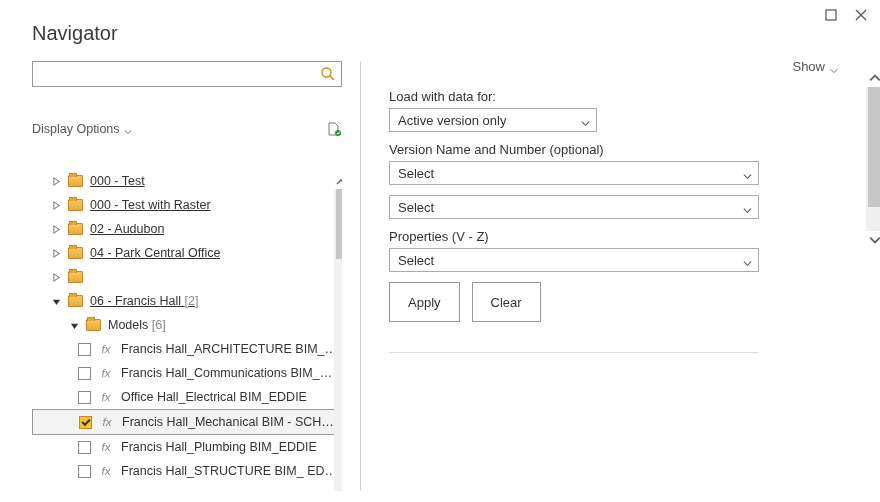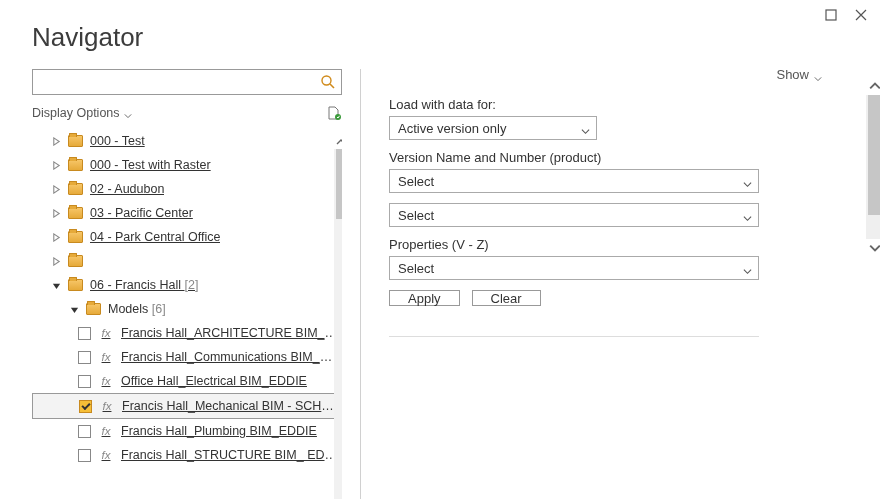--- a/index.html
+++ b/index.html
@@ -18,35 +18,36 @@
     top: 8px;
     right: 12px;
     display: flex;
     gap: 16px;
     align-items: center;
   }
   .win-btn { width: 14px; height: 14px; display: flex; align-items: center; justify-content: center; cursor: pointer; }
   .win-btn svg { width: 12px; height: 12px; }
 
   .title {
-    font-size: 26px;
+    font-size: 20px;
     font-weight: 300;
     color: #3c3c3c;
     padding: 22px 0 0 32px;
   }
   .layout {
     display: flex;
     padding: 0 14px 0 32px;
     margin-top: 16px;
     height: 430px;
   }
   .left-pane {
     width: 310px;
     display: flex;
     flex-direction: column;
+    gap: 24px;
   }
   .divider-v {
     width: 1px;
     background: #d0d0d0;
     margin: 0 28px 0 18px;
     height: 100%;
   }
   .right-pane {
     flex: 1;
     position: relative;
@@ -135,25 +136,25 @@
   .chk.checked::after { content:""; width:6px; height:3px; border-left:2px solid #333; border-bottom:2px solid #333; transform:rotate(-45deg); margin-top:-2px; }
   .node-label { overflow:hidden; text-overflow:ellipsis; }
   .expanded svg path { fill:#333; }
   .collapsed svg path { fill:#fff; stroke:#888; stroke-width:1.2; }
   .node.selected { border:1px solid #999; background:#f3f3f3; height:26px; }
   .count { color:#888; }
 
   .ind0 { padding-left: 2px; }
   .ind1 { padding-left: 20px; text-decoration: underline; }
   .ind2 { padding-left: 38px; }
-  .leaf-pad { padding-left: 46px; text-decoration: underline; }
+  .leaf-pad { padding-left: 46px; }
 
   .show-btn {
     position: absolute;
-    right: 44px;
+    right: 28px;
     top: -2px;
     font-size: 13px;
     color: #555;
     display: flex;
     align-items: center;
     gap: 5px;
     cursor:pointer;
   }
 
   .form-group { margin-bottom: 10px; }
@@ -171,21 +172,21 @@
     background:#fff;
   }
   .dropdown.narrow { width: 208px; }
   .dropdown.wide { width: 370px; }
   .dd-chev { width:9px; height:9px; }
 
   .button-row { display:flex; gap:12px; margin-top:8px; }
   .btn {
     border:1px solid #999;
     background:#fff;
-    height:16px;
+    height:40px;
     padding: 0 18px;
     font-size:13px;
     cursor:pointer;
     color:#333;
   }
   .hr { border:none; border-top:1px solid #ddd; margin-top:30px; width:370px; }
 
   .right-scrollbar {
     position:absolute;
     right:-18px;
@@ -276,29 +277,20 @@
           <span class="folder"></span>
           <span class="node-label">02 - Audubon</span>
         </div>
         <div class="node ind1">
           <span class="toggle collapsed">
               <svg viewBox="0 0 10 10">
                 <path d="M2 1 L8 5 L2 9 Z"></path>
               </svg>
             </span>
           <span class="folder"></span>
-          <span class="node-label">03 - Pacific Center</span>
-        </div>
-        <div class="node ind1">
-          <span class="toggle collapsed">
-              <svg viewBox="0 0 10 10">
-                <path d="M2 1 L8 5 L2 9 Z"></path>
-              </svg>
-            </span>
-          <span class="folder"></span>
           <span class="node-label">04 - Park Central Office</span>
         </div>
         <div class="node ind1">
           <span class="toggle collapsed">
               <svg viewBox="0 0 10 10">
                 <path d="M2 1 L8 5 L2 9 Z"></path>
               </svg>
             </span>
           <span class="folder"></span>
         </div>
@@ -387,21 +379,21 @@
       <label class="form-label">Load with data for:</label>
       <div class="dropdown narrow">
         <span>Active version only</span>
         <span class="dd-chev"><svg viewBox="0 0 10 10">
               <path d="M1 3 L5 7 L9 3" fill="none" stroke="#555" stroke-width="1.2"></path>
             </svg></span>
       </div>
     </div>
 
     <div class="form-group">
-      <label class="form-label">Version Name and Number (product)</label>
+      <label class="form-label">Version Name and Number (optional)</label>
       <div class="dropdown wide">
         <span>Select</span>
         <span class="dd-chev"><svg viewBox="0 0 10 10">
               <path d="M1 3 L5 7 L9 3" fill="none" stroke="#555" stroke-width="1.2"></path>
             </svg></span>
       </div>
     </div>
 
     <div class="form-group">
       <div class="dropdown wide">

